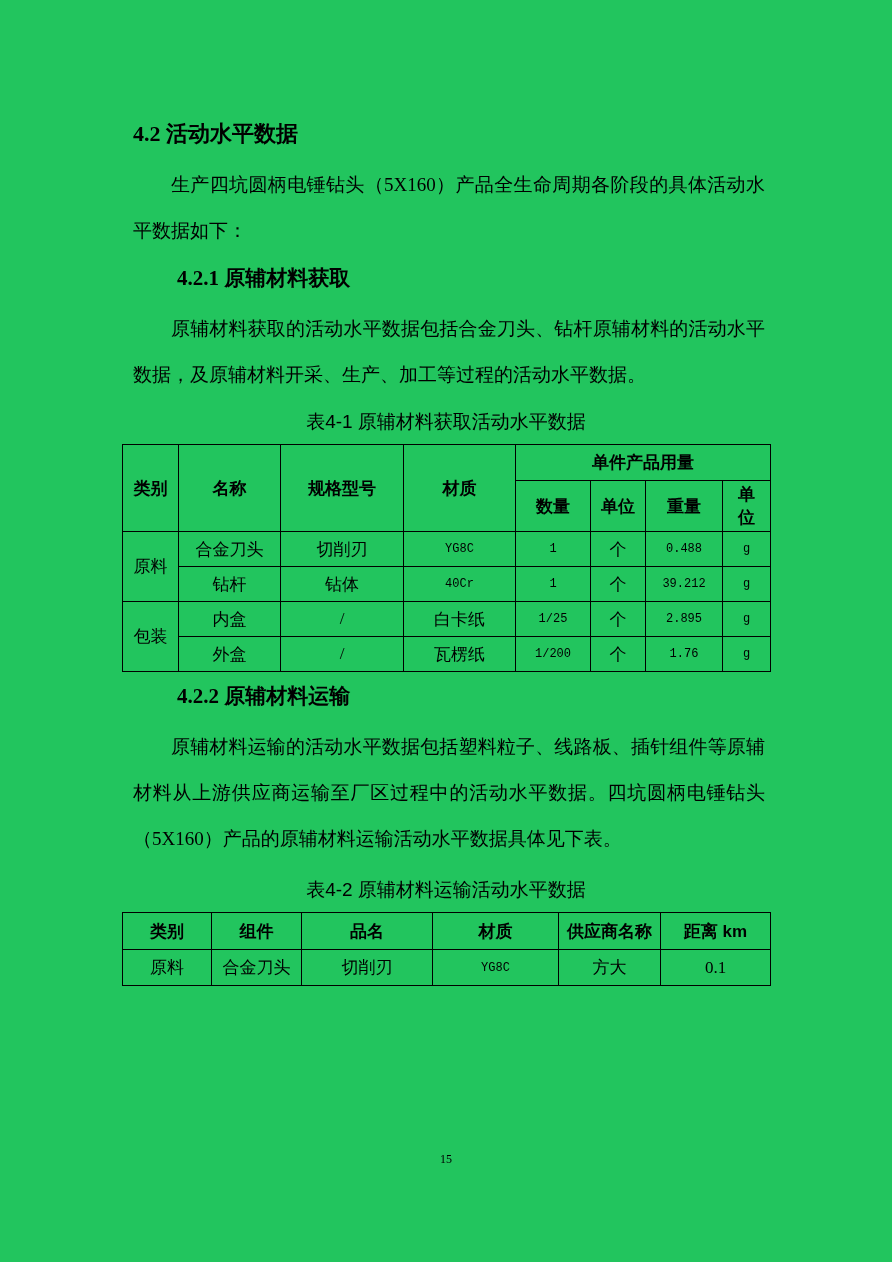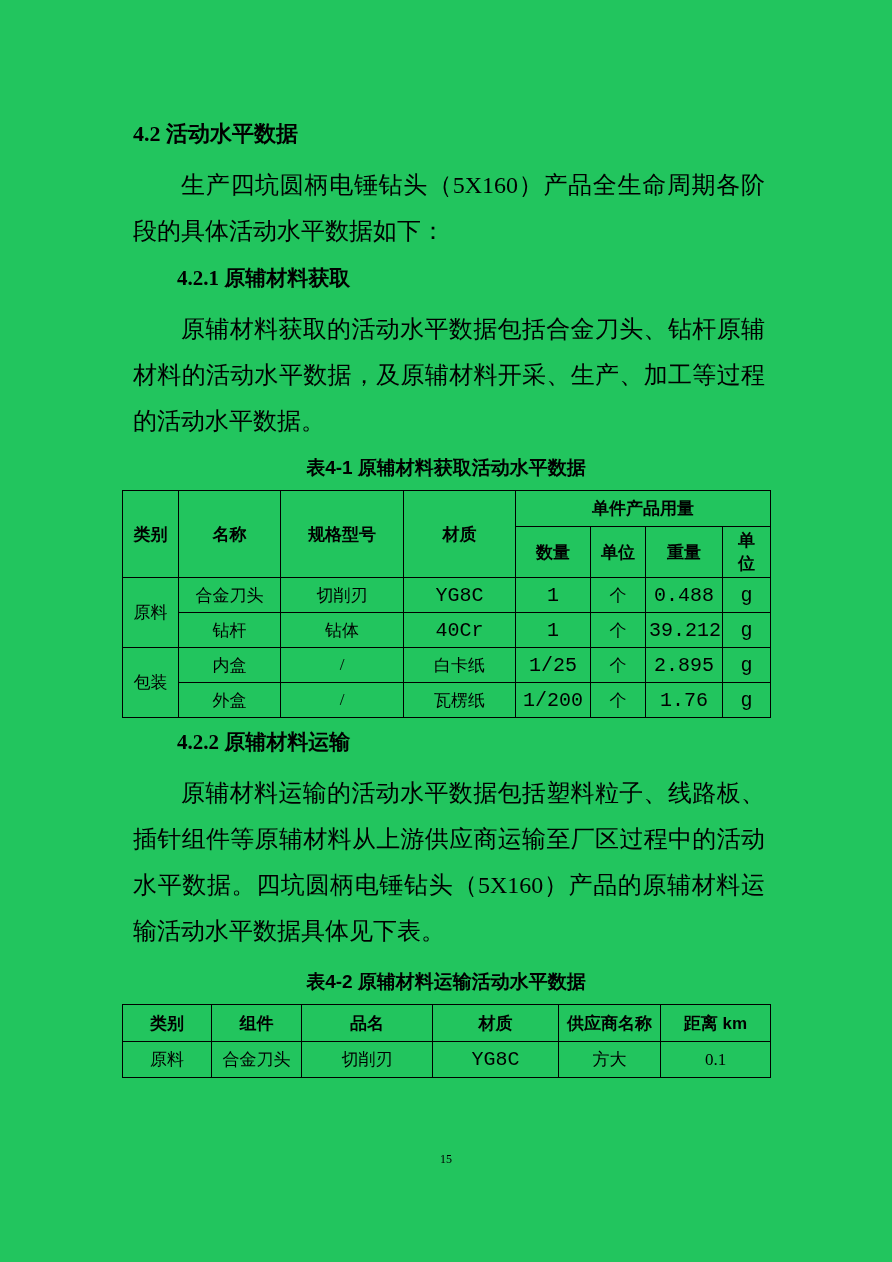--- a/index.html
+++ b/index.html
@@ -22,36 +22,36 @@
   }
   .h-main {
     margin: 118px 0 0 11px;
     font-weight: bold;
     font-size: 22px;
     line-height: 32px;
     font-family: "Liberation Serif", "DejaVu Serif", serif;
   }
   .para {
     margin: 12px 5px 0 11px;
-    font-size: 24px;
+    font-size: 19px;
     line-height: 46px;
     text-align: justify;
     text-indent: 2em;
   }
   .h-sub {
     margin: 8px 0 0 55px;
     font-weight: bold;
     font-size: 21px;
     line-height: 32px;
     font-family: "Liberation Serif", "DejaVu Serif", serif;
   }
   .tbl-caption {
     margin-top: 10px;
     text-align: center;
-    font-weight: bold;
+    font-weight: normal;
     font-size: 19px;
     line-height: 28px;
     font-family: "Liberation Sans", "DejaVu Sans", sans-serif;
   }
   table {
     border-collapse: collapse;
     table-layout: fixed;
     width: 648px;
     margin-top: 8px;
   }
@@ -61,21 +61,21 @@
     vertical-align: middle;
     font-size: 17px;
     padding: 2px 3px;
     overflow: hidden;
   }
   th {
     font-weight: bold;
     font-family: "Liberation Sans", "DejaVu Sans", sans-serif;
   }
   td { font-family: "Liberation Serif", "DejaVu Serif", serif; }
-  td.latin { font-family: "Liberation Mono", "DejaVu Sans Mono", monospace; font-size: 20px; }
+  td.latin { font-family: "Liberation Mono", "DejaVu Sans Mono", monospace; font-size: 12px; }
   #table1 thead tr.group-row th { height: 36px; }
   #table1 thead tr.sub-row th { height: 46px; }
   #table1 tbody td { height: 35px; }
   #table2 th { height: 37px; }
   #table2 td { height: 36px; }
   .page-number {
     position: absolute;
     left: 0;
     right: 0;
     top: 1152px;

